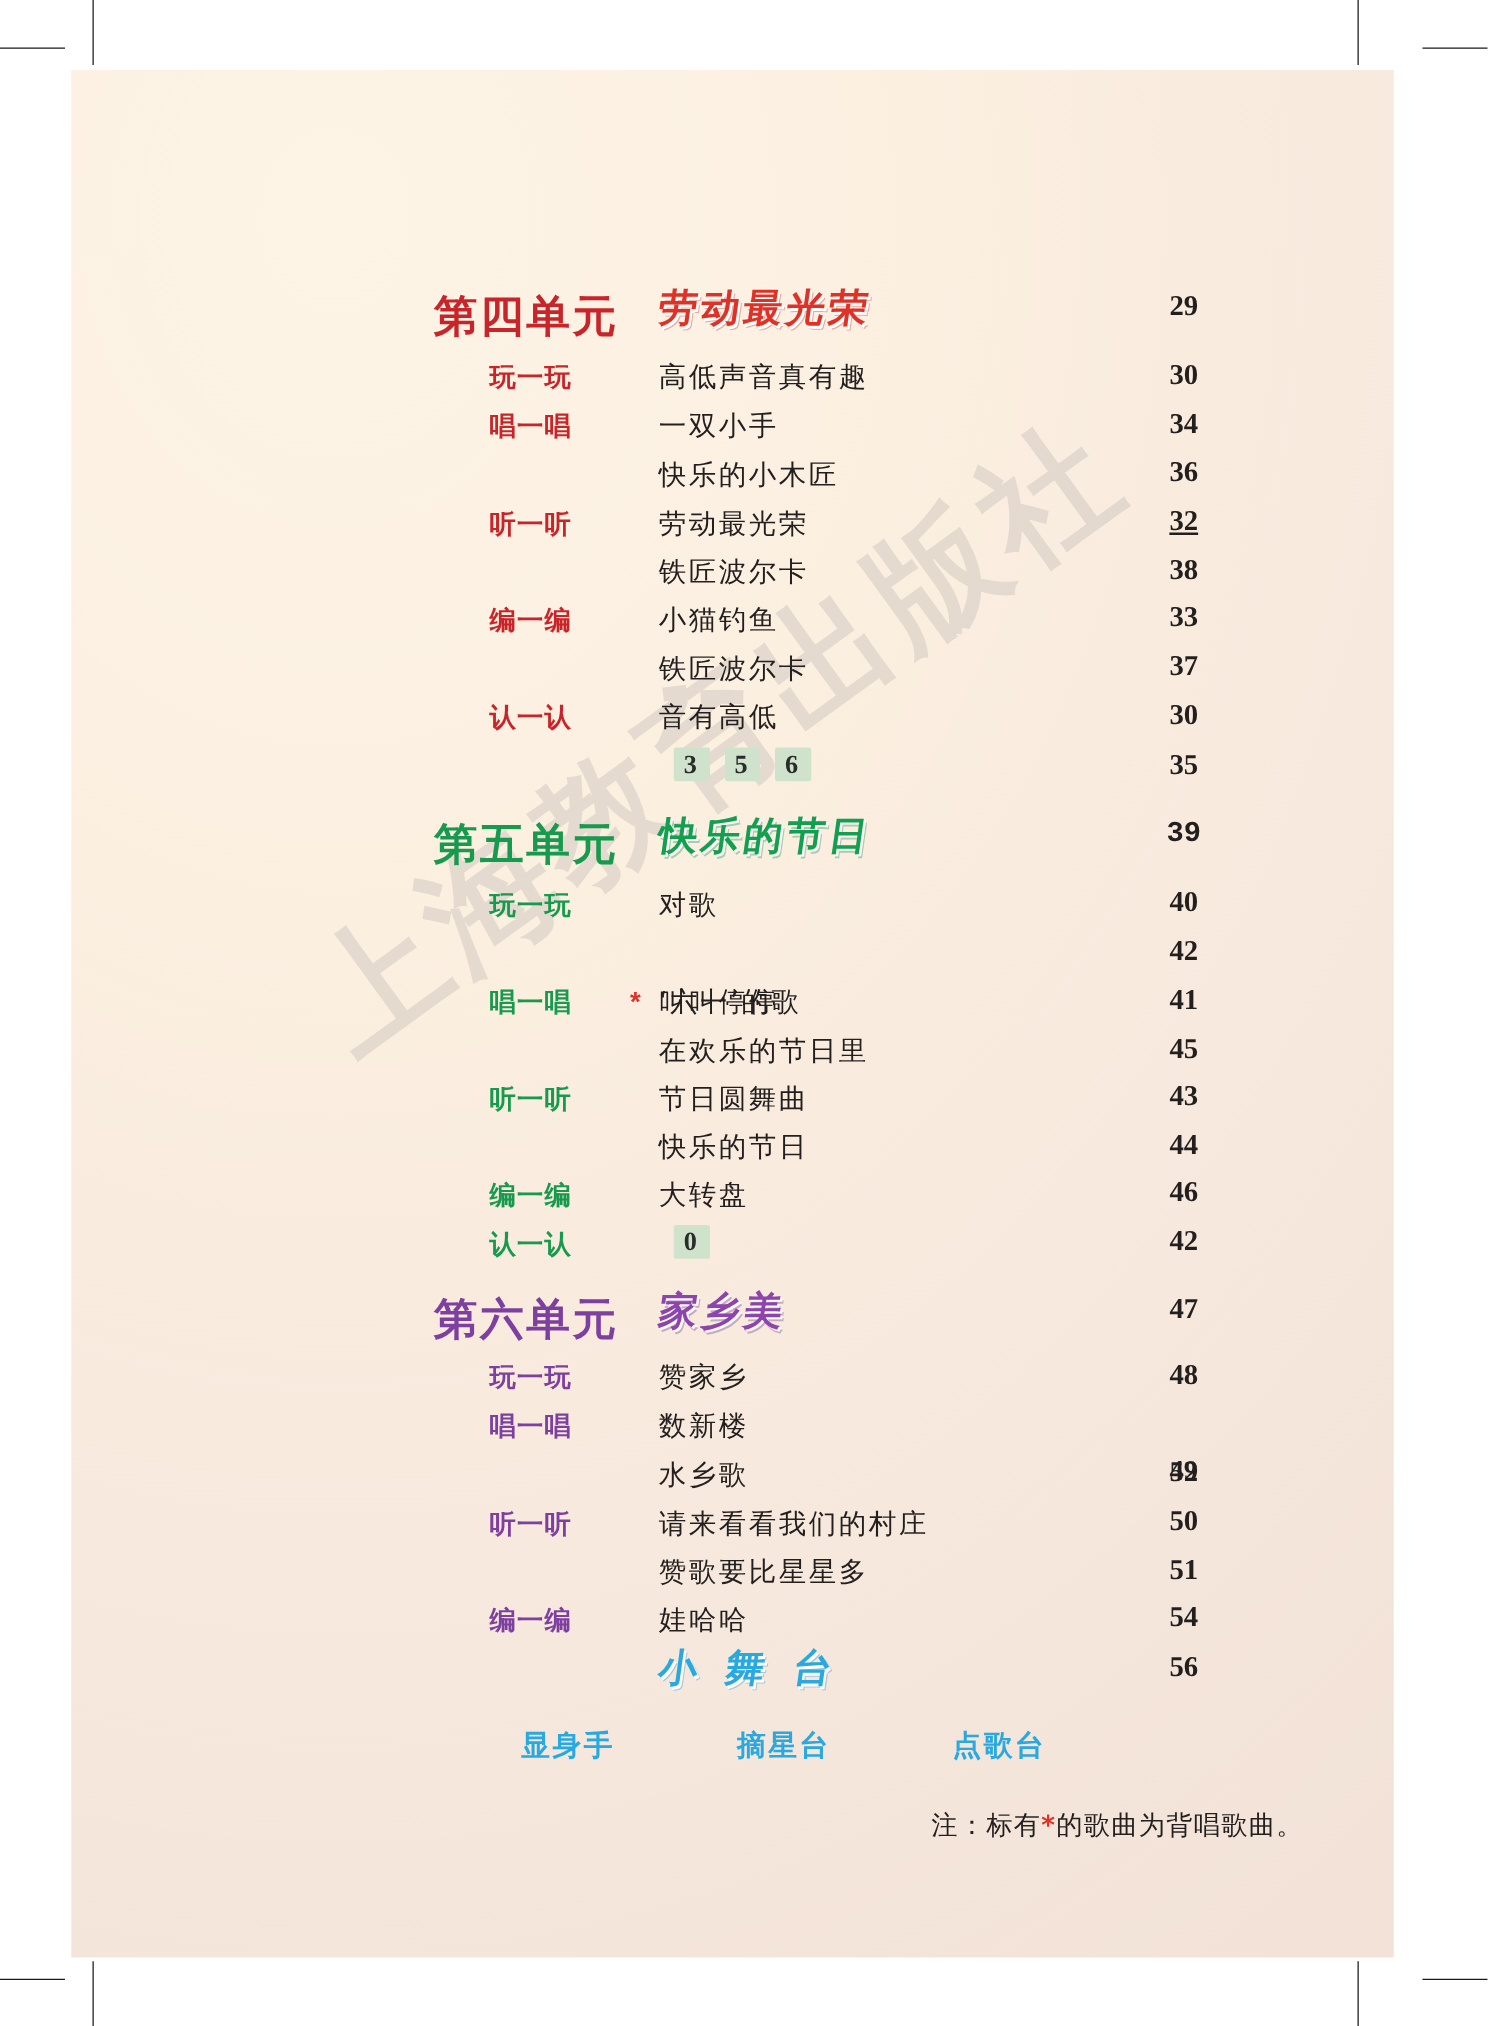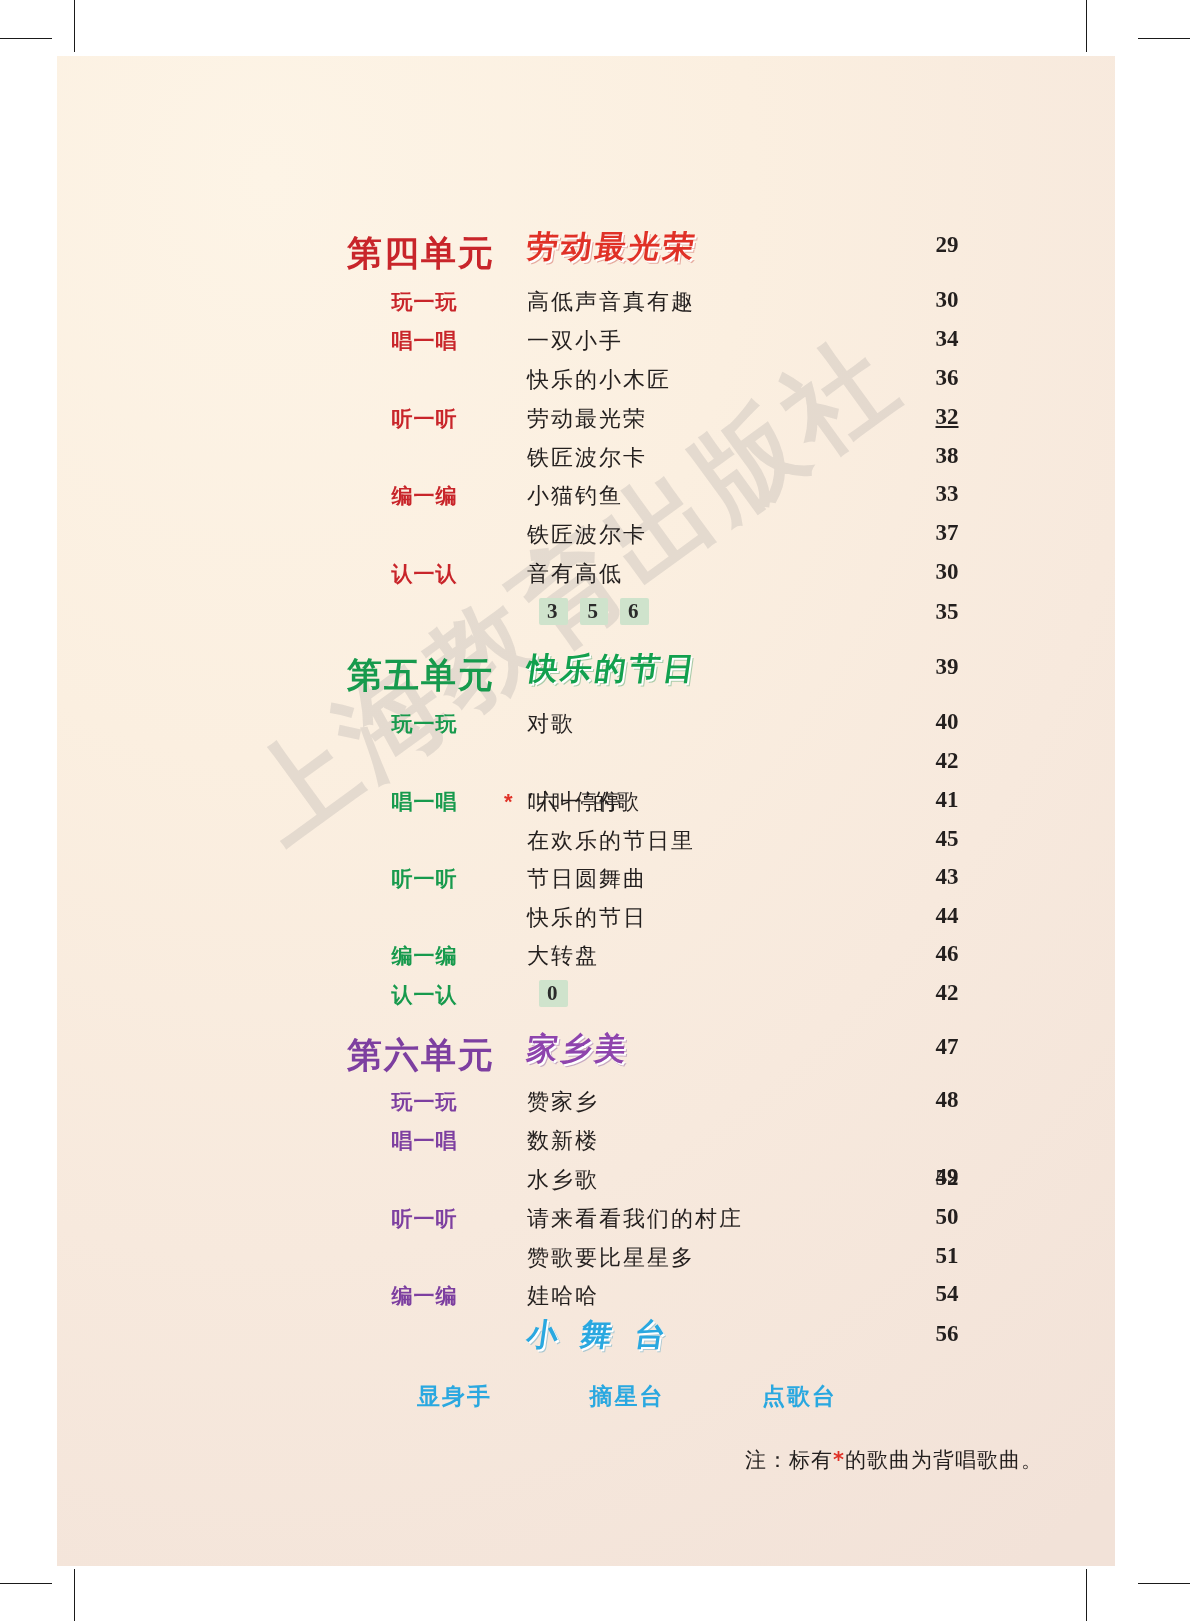--- a/index.html
+++ b/index.html
@@ -257,21 +257,21 @@
 
         <div class="col-title" style="top:542px; left:482px;">
           <span class="chip">3</span><span class="chip">5</span><span class="chip">6</span>
         </div>
         <div class="col-page" style="top:543px;">35</div>
       </div>
 
       <div class="u5">
         <div class="unit-label" style="top:596px;">第五单元</div>
         <div class="unit-title" style="top:592px;">快乐的节日</div>
-        <div class="col-page" style="top:598px;">39</div>
+        <div class="col-page" style="top:598px;font-family:Liberation Mono, monospace;">39</div>
 
         <div class="col-cat" style="top:654px;">玩一玩</div>
         <div class="col-title" style="top:653px;">对歌</div>
         <div class="col-page" style="top:653px;">40</div>
 
         <div class="col-title" style="top:692px;margin-top:39px;">叫叫停停</div>
         <div class="col-page" style="top:692px;">42</div>
 
         <div class="col-cat" style="top:732px;">唱一唱</div>
         <div class="star-prefix" style="top:733px;">*</div>

